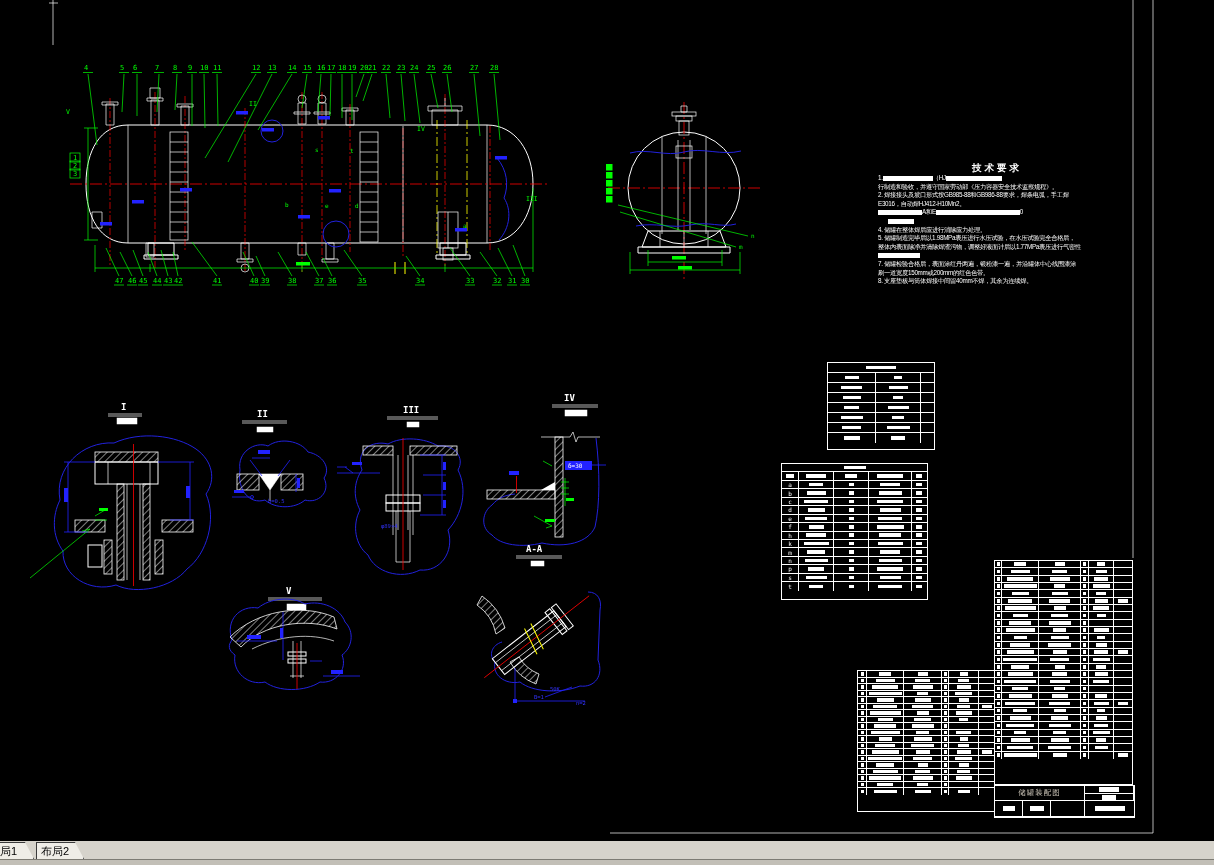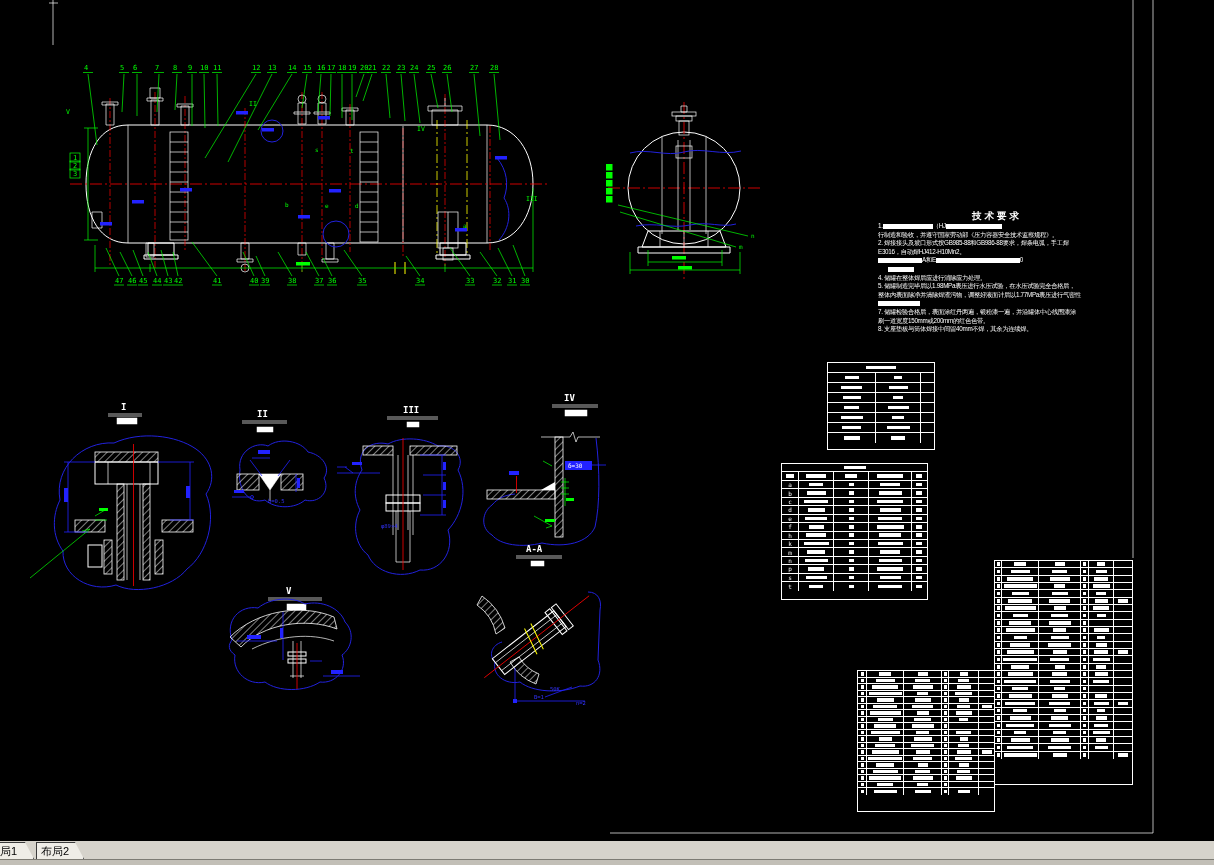--- a/index.html
+++ b/index.html
@@ -24,21 +24,21 @@
   .bf{fill:#22f}.gf{fill:#0f0}
   text{font-family:"DejaVu Sans Mono",monospace}
   .bt{fill:#0f0;font-size:7px}
   .gl{fill:#0f0;font-size:6px}
   .mk{fill:#0f0;font-size:6.5px}
   .dl{fill:#fff;font-size:9px;font-weight:bold}
   .bt2{fill:#33f;font-size:5.5px}
   .wl{fill:#fff;font-size:6px}
   
   .techreq{position:absolute;left:878px;top:162px;width:238px;color:#fff;}
-  .tr-title{text-align:center;font-size:9.5px;letter-spacing:3px;font-weight:bold;height:12px;margin-top:48px;}
+  .tr-title{text-align:center;font-size:9.5px;letter-spacing:3px;font-weight:bold;height:12px;}
   .tr-line{height:8.6px;line-height:8.6px;font-size:6.3px;white-space:nowrap;overflow:hidden;letter-spacing:-0.3px;}
   .tr-line .bar,.bar{display:inline-block;background:#fff;height:5px;vertical-align:middle;}
   .tr-line .sp{display:inline-block;height:1px;}
   
   .ctable{position:absolute;border:1px solid #fff;box-sizing:border-box;background:#000;}
   .t-row{display:flex;border-bottom:1px solid #fff;box-sizing:border-box;align-items:stretch;}
   .t-row:last-child{border-bottom:none;}
   .t-cell{border-right:1px solid #fff;box-sizing:border-box;display:flex;align-items:center;justify-content:center;overflow:hidden;}
   .t-cell:last-child{border-right:none;}
   .t-cell .bar{height:3.5px;}
@@ -1577,20 +1577,39 @@
           <div class="t-cell" style="flex: 0 0 7px;">
             <span class="bar" style="width: 3px;"></span>
           </div>
           <div class="t-cell" style="flex: 0 0 30px;">
             <span class="bar" style="width: 12px;"></span>
           </div>
           <div class="t-cell" style="flex: 0 0 15px;"></div>
         </div>
       </div>
 
+    <div class="tblock">
+      <div class="tb-title">储罐装配图</div>
+      <div class="tb-cell" style="left:90px;top:0;width:49px;height:8px;">
+          <span class="bar" style="width:20px;"></span>
+        </div>
+      <div class="tb-cell" style="left:90px;top:8px;width:49px;height:7px;">
+          <span class="bar" style="width:14px;"></span>
+        </div>
+      <div class="tb-cell" style="left:0;top:15px;width:28px;height:16px;">
+          <span class="bar" style="width:12px;"></span>
+        </div>
+      <div class="tb-cell" style="left:28px;top:15px;width:28px;height:16px;">
+          <span class="bar" style="width:14px;"></span>
+        </div>
+      <div class="tb-cell" style="left:56px;top:15px;width:34px;height:16px;"></div>
+      <div class="tb-cell" style="left:90px;top:15px;width:49px;height:16px;border-right:none;">
+          <span class="bar" style="width:30px;"></span>
+        </div>
+    </div>
   </div>
 
   <div class="tabbar">
     <div class="tab" style="left:-16px;width:50px;">
       <span>布局1</span>
     </div>
     <div class="tab" style="left:36px;width:48px;">
       <span>布局2</span>
     </div>
   </div>

